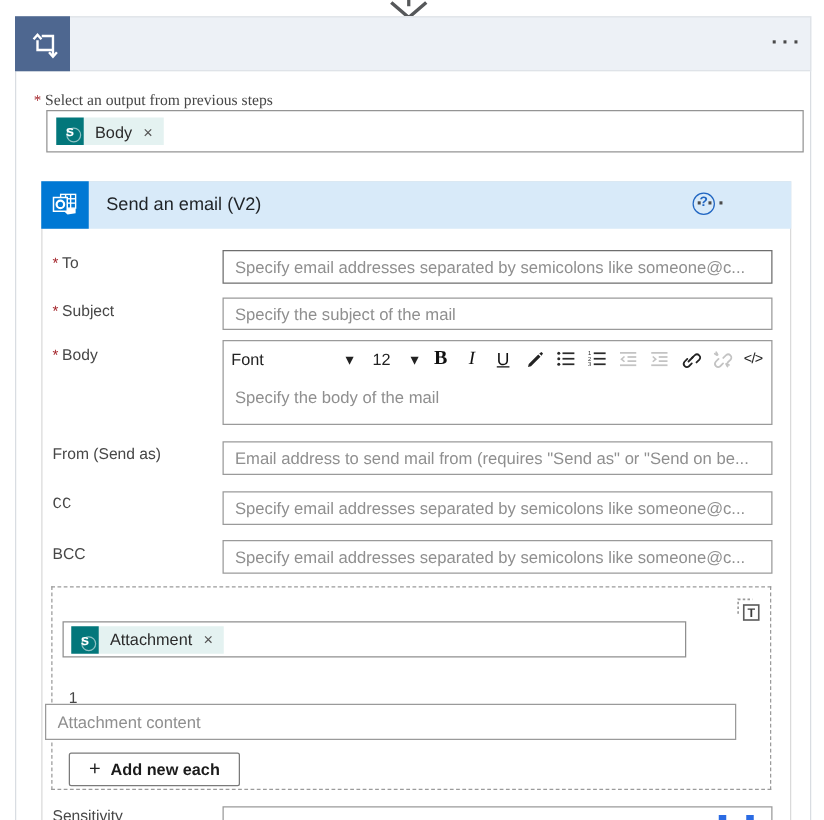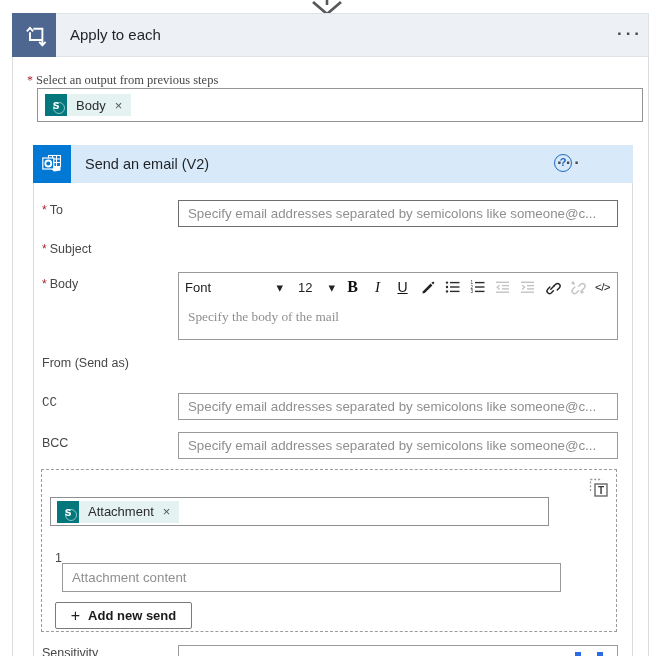--- a/index.html
+++ b/index.html
@@ -70,21 +70,21 @@
       cursor:pointer;}
   .dd-font{width:98px;} .dd-size{width:37px;margin-left:5px;}
   .dd span{font-size:13px;color:#222;}
   .caret{font-size:9px;color:#222;}
   .tb{width:25px;height:24px;display:flex;align-items:center;justify-content:center;cursor:pointer;flex:none;}
   .tb-b{font-family:"Liberation Serif",serif;font-weight:bold;font-size:16px;color:#111;}
   .tb-i{font-family:"Liberation Serif",serif;font-style:italic;font-size:15px;color:#111;}
   .tb-u{font-size:14px;text-decoration:underline;color:#111;}
   .tb-code{font-size:11.5px;color:#222;letter-spacing:-0.5px;}
   .body-input{position:absolute;left:179px;top:300px;width:438px;height:34px;border:none;outline:none;
-      padding:0 9px;font-family:Liberation Serif, serif;font-size:13.3px;color:#be185d;background:transparent;}
+      padding:0 9px;font-family:Liberation Sans, sans-serif;font-size:13.3px;color:#be185d;background:transparent;}
   .body-input::placeholder{color:#8f8f8f;opacity:1;}
 
   
   .attach-box{left:41px;top:469px;width:576px;height:163px;border:1px dashed #9b9b9b;
               box-sizing:border-box;background:#fff;}
   .att-lab1{left:55px;top:481px;}
   .att-name-box{left:50px;top:497px;width:499px;height:29px;border:1px solid #8f8f8f;
                 box-sizing:border-box;display:flex;align-items:center;padding-left:6px;background:#fff;}
   .att-lab2a{left:55px;top:539px;} .att-lab2b{left:55px;top:551px;}
   .in-attcontent{left:50px;top:563px;width:499px;height:29px;}
@@ -115,21 +115,20 @@
   <div class="abs apply-icon">
     <svg width="27" height="27" viewBox="0 0 24 24">
       <g fill="none" stroke="#ffffff" stroke-width="1.7">
         <path d="M11 6 H19 V20"></path>
         <path d="M19 16 H8 V9"></path>
         <polyline points="5.2,8.4 8,5.2 10.8,8.4"></polyline>
         <polyline points="16.2,17.6 19,20.8 21.8,17.6"></polyline>
       </g>
     </svg>
   </div>
-  <div class="abs apply-title">Apply to each</div>
   <div class="abs hdr-ellipsis apply-ellipsis">···</div>
 
   <div class="abs flabel out-label"><span class="req">*</span><span>Select an output from previous steps</span></div>
 
   <div class="abs out-box">
     <div class="token">
       <div class="tok-ic">
         <span class="tok-s">s</span>
           <span class="tok-ring"></span>
       </div>
@@ -157,20 +156,21 @@
     </svg>
   </div>
   <div class="abs email-title">Send an email (V2)</div>
   <div class="abs help-btn">?</div>
   <div class="abs hdr-ellipsis email-ellipsis">···</div>
 
   <div class="abs flabel lab-to"><span class="req">*</span><span>To</span></div>
   <input class="txt in-to" placeholder="Specify email addresses separated by semicolons like someone@c..." style="">
 
   <div class="abs flabel lab-subject"><span class="req">*</span><span>Subject</span></div>
+  <input class="txt in-subject" placeholder="Specify the subject of the mail" style="">
 
   <div class="abs flabel lab-body"><span class="req">*</span><span>Body</span></div>
   <div class="abs body-box"></div>
 
   <div class="abs rtb">
     <div class="dd dd-font">
       <span>Font</span>
       <span class="caret">▾</span>
     </div>
     <div class="dd dd-size">
@@ -251,20 +251,21 @@
           <line x1="13.8" y1="15" x2="12.6" y2="13"></line>
             <line x1="15" y1="13.8" x2="13" y2="12.6"></line>
         </g>
       </svg>
     </div>
     <div class="tb tb-code">&lt;/​&gt;</div>
   </div>
   <input class="body-input" placeholder="Specify the body of the mail" style="">
 
   <div class="abs flabel lab-from">From (Send as)</div>
+  <input class="txt in-from" placeholder="Email address to send mail from (requires &quot;Send as&quot; or &quot;Send on be..." style="">
 
   <div class="abs flabel lab-cc">CC</div>
   <input class="txt in-cc" placeholder="Specify email addresses separated by semicolons like someone@c..." style="">
 
   <div class="abs flabel lab-bcc">BCC</div>
   <input class="txt in-bcc" placeholder="Specify email addresses separated by semicolons like someone@c..." style="">
 
   <div class="abs attach-box"></div>
 
   <div class="abs toggle-btn">
@@ -282,25 +283,25 @@
           <span class="tok-ring"></span>
       </div>
       <div class="tok-body">
         <span class="tok-txt">Attachment</span>
         <span class="tok-x">×</span>
       </div>
     </div>
   </div>
 
   <div class="abs flabel att-lab2b">1</div>
-  <input class="txt in-attcontent" style="left: 62px; width: 499px;" placeholder="Attachment content">
+  <input class="txt in-attcontent" style="left: 36px; width: 553px;" placeholder="Attachment content">
 
   <div class="abs add-btn">
     <span class="add-plus">+</span>
-    <span class="add-txt">Add new send</span>
+    <span class="add-txt">Add new each</span>
   </div>
 
   <div class="abs flabel lab-sens">Sensitivity</div>
   <input class="txt in-sens" placeholder="Sensitivity" style="">
   <div class="abs blue-bit bb1"></div>
   <div class="abs blue-bit bb2"></div>
 
 </div>
 
 </body></html>

